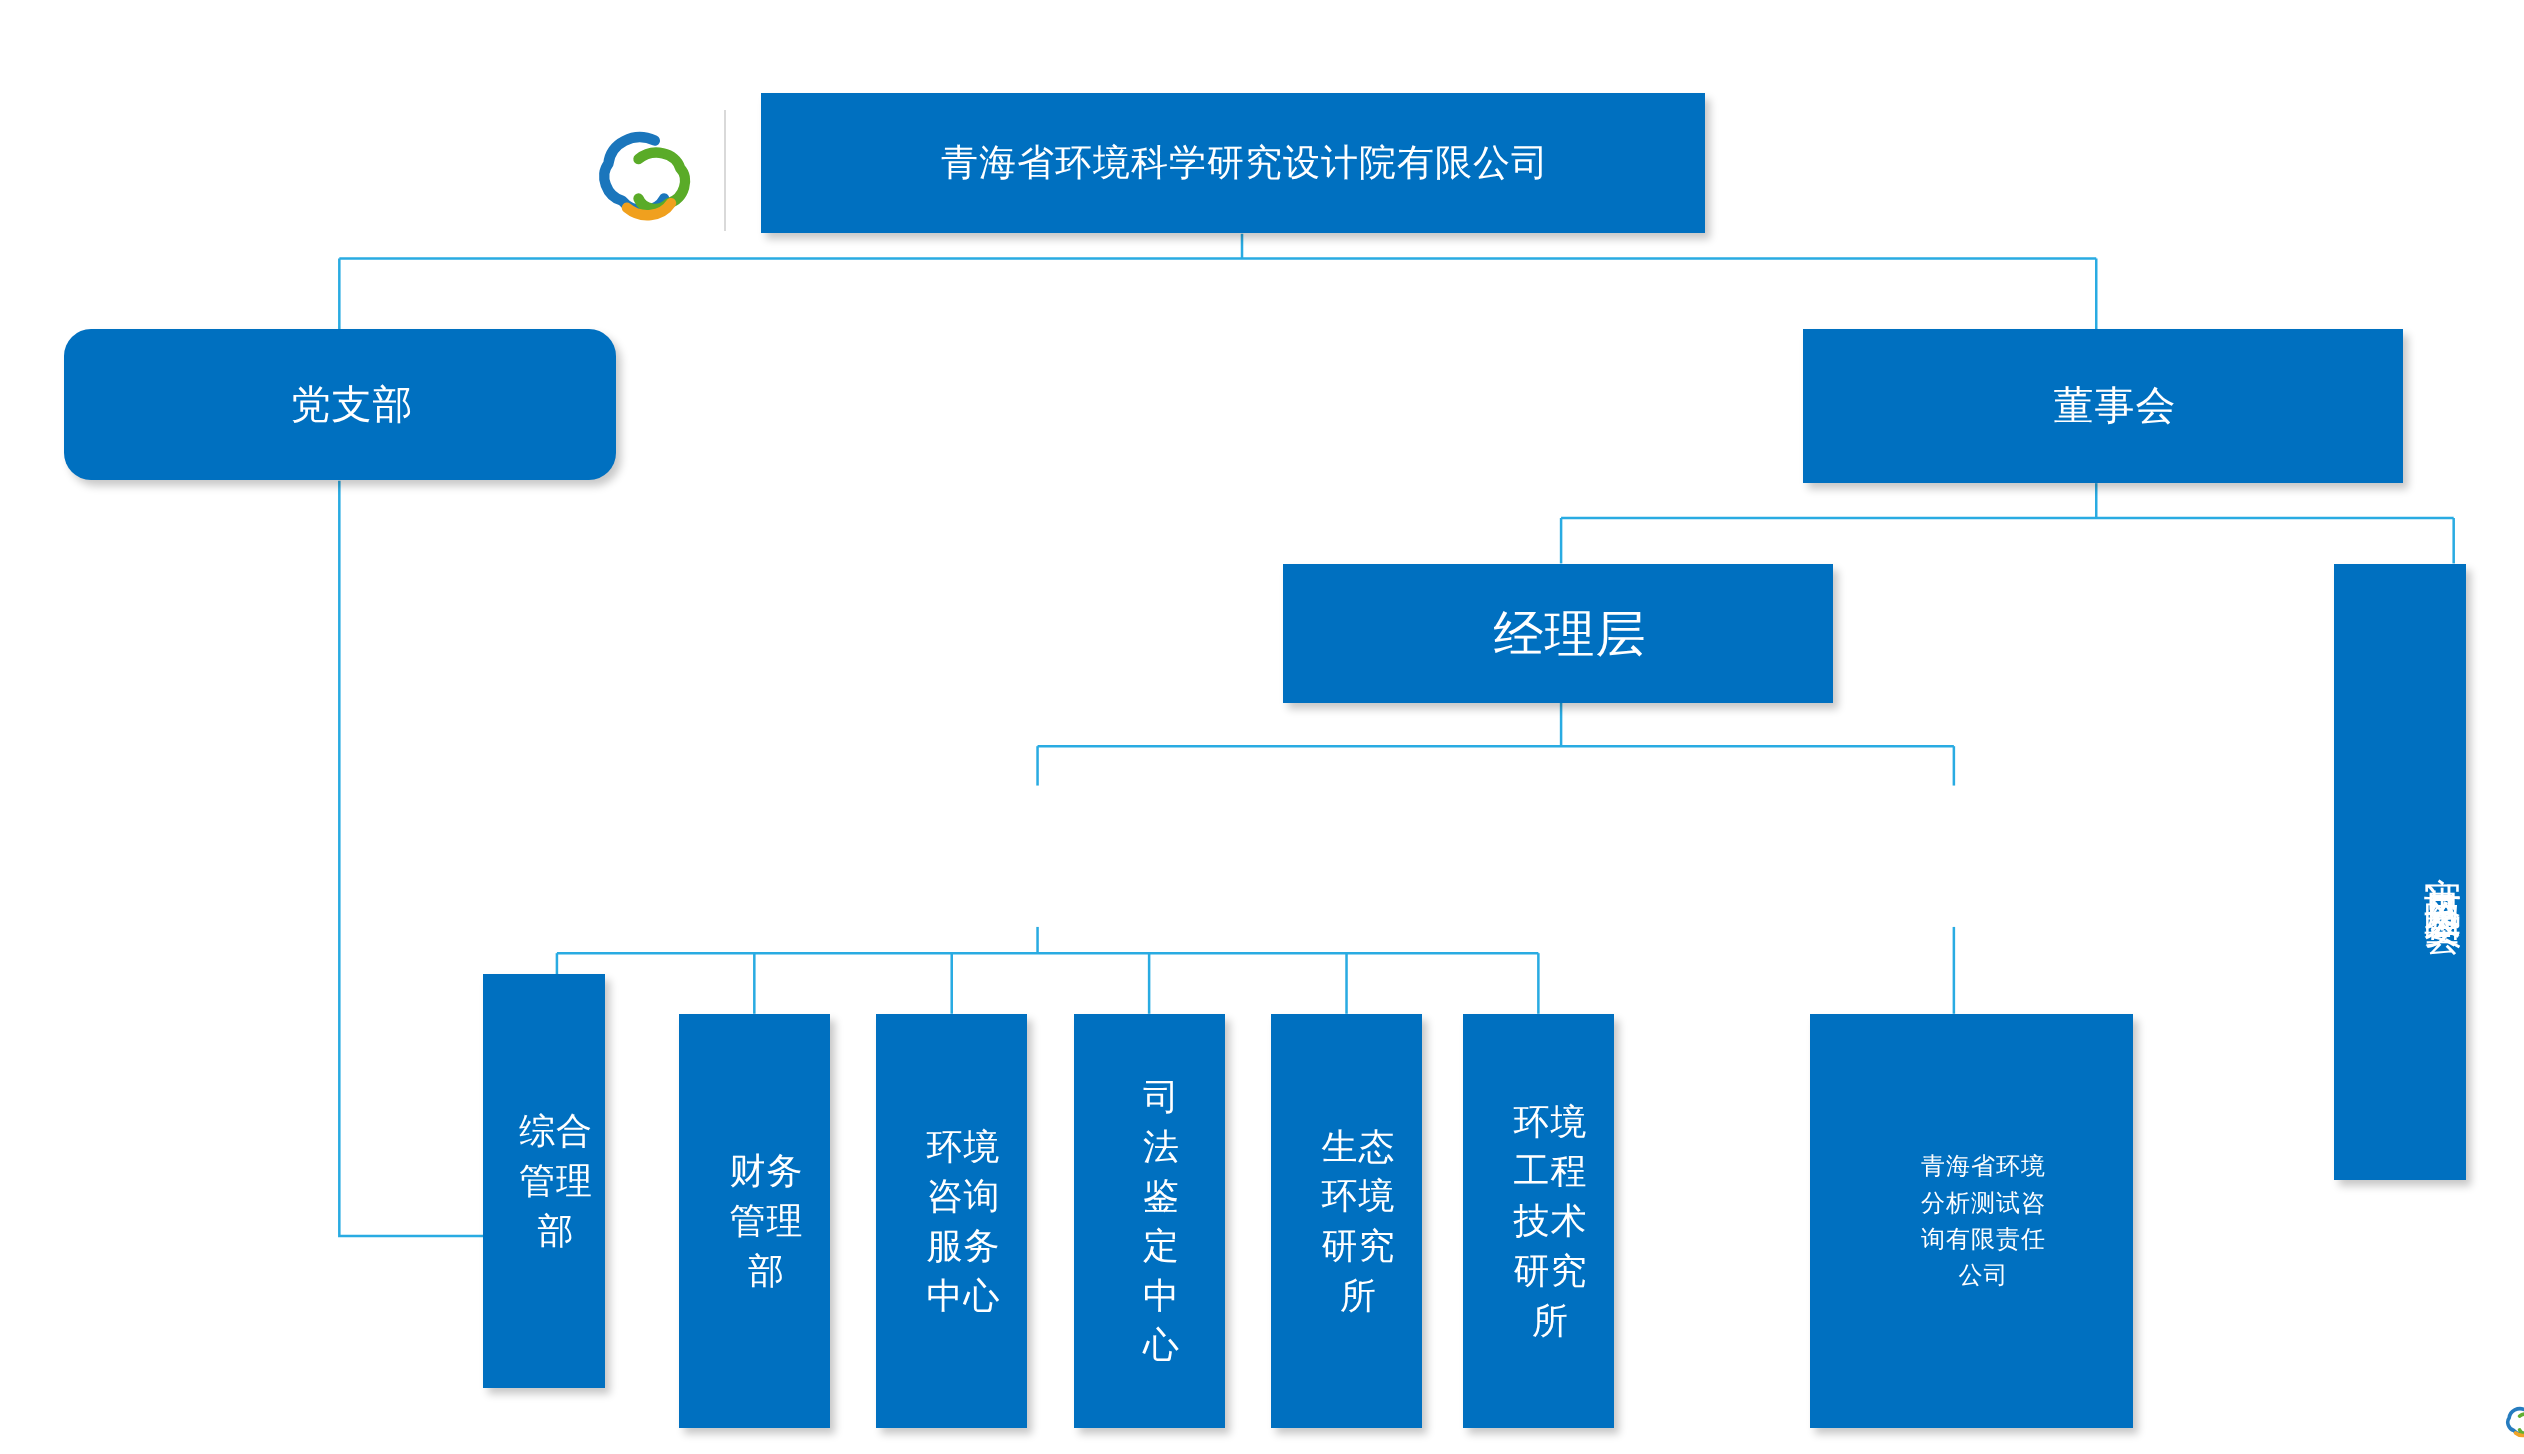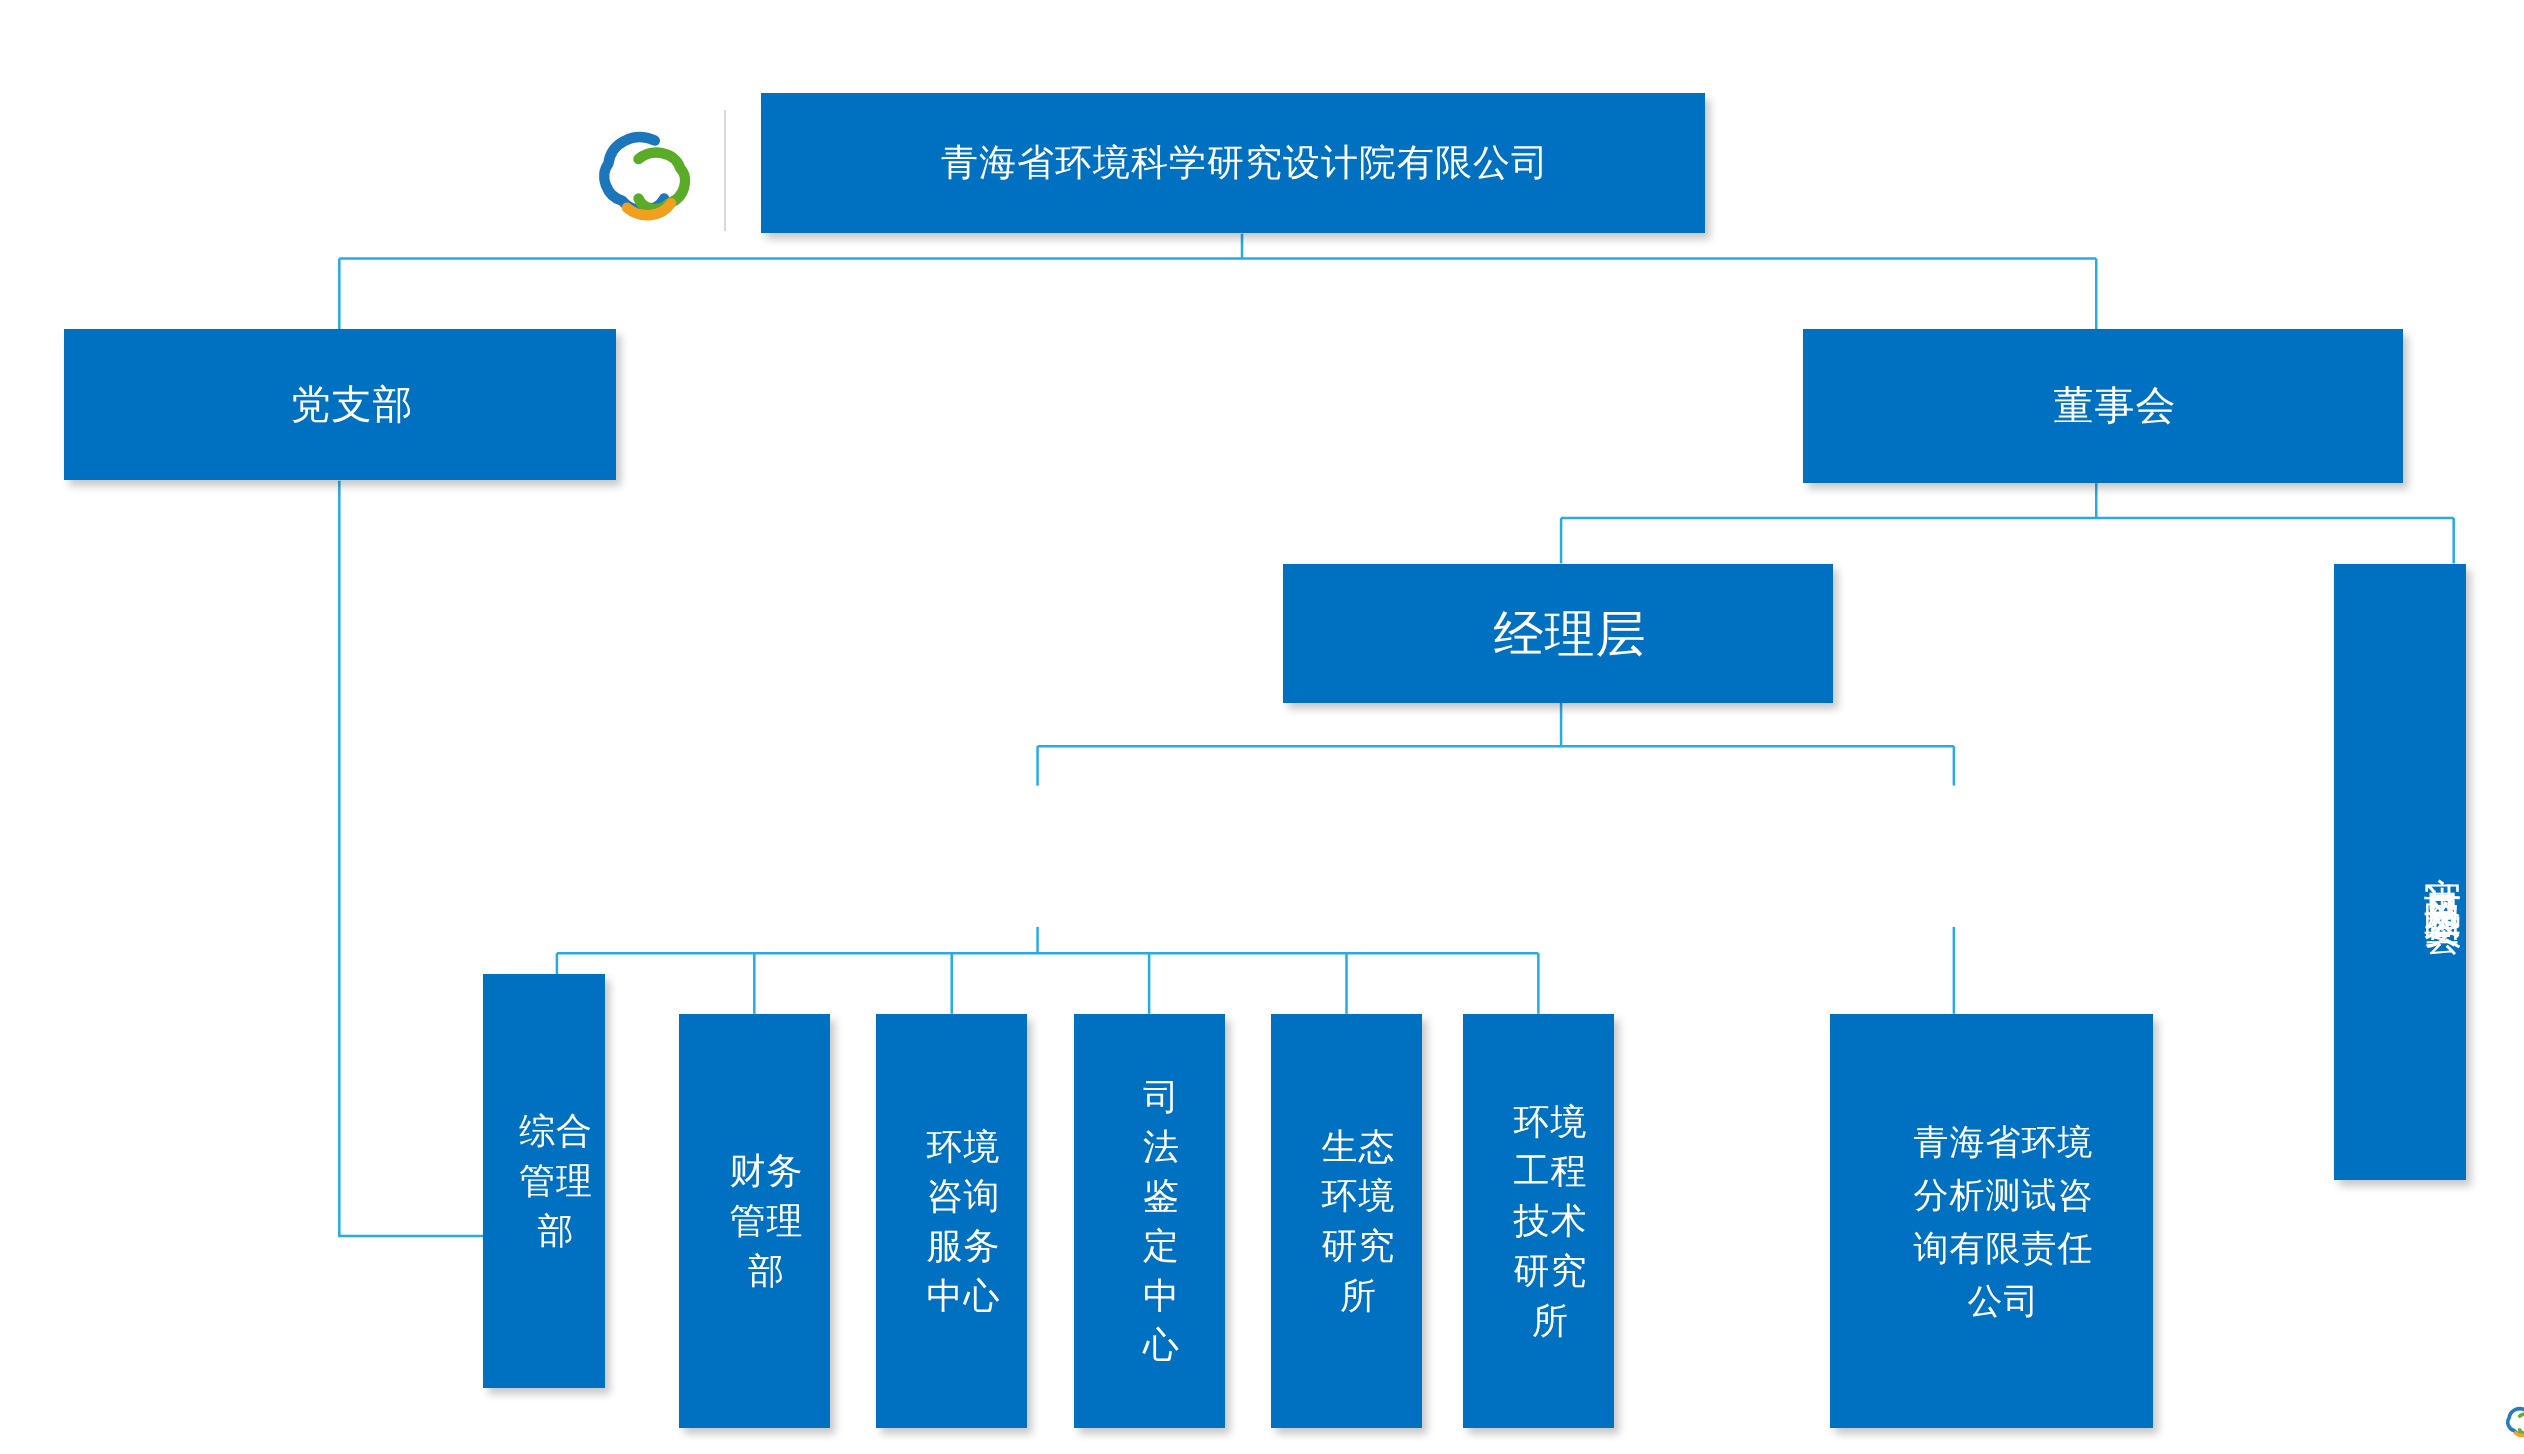--- a/index.html
+++ b/index.html
@@ -45,21 +45,21 @@
     width: 100%;
     white-space: pre-line;
     padding-left: 24px;
   }
   
   .t-root   { font-size: 37px; }
   .t-l2     { font-size: 40px; }
   .t-l3     { font-size: 50px; }
   .t-l4     { font-size: 38px; }
   .t-leaf   { font-size: 36px; line-height: 1.38; }
-  .t-sub    { font-size: 35px; line-height: 1.52; margin-left: 20px; }
+  .t-sub    { font-size: 24px; line-height: 1.52; }
   .t-vert   { font-size: 37px; line-height: 1.30; }
 
   
   .vertical-text {
     writing-mode: vertical-rl;
     text-orientation: upright;
     letter-spacing: 6px;
   }
 
   
@@ -128,21 +128,21 @@
         <path d="M34 80 C46 90 64 88 72 76" stroke="#f0a01e" stroke-width="9"></path>
       </g>
     </svg>
   </div>
   <div class="divider" style="left:724px; top:110px; height:121px;"></div>
 
   <div class="node t-root" style="left:761px; top:93px; width:944px; height:140px;">
     <span class="label">青海省环境科学研究设计院有限公司</span>
   </div>
 
-  <div class="node t-l2" style="left:64px; top:329px; width:552px; height:151px;">
+  <div class="node t-l2" style="left:64px; top:329px; width:552px; height:151px;border-radius:27px;">
     <span class="label">党支部</span>
   </div>
 
   <div class="node t-l2" style="left:1803px; top:329px; width:600px; height:154px;">
     <span class="label">董事会</span>
   </div>
 
   <div class="node t-l3" style="left:1283px; top:564px; width:550px; height:139px;">
     <span class="label">经理层</span>
   </div>

